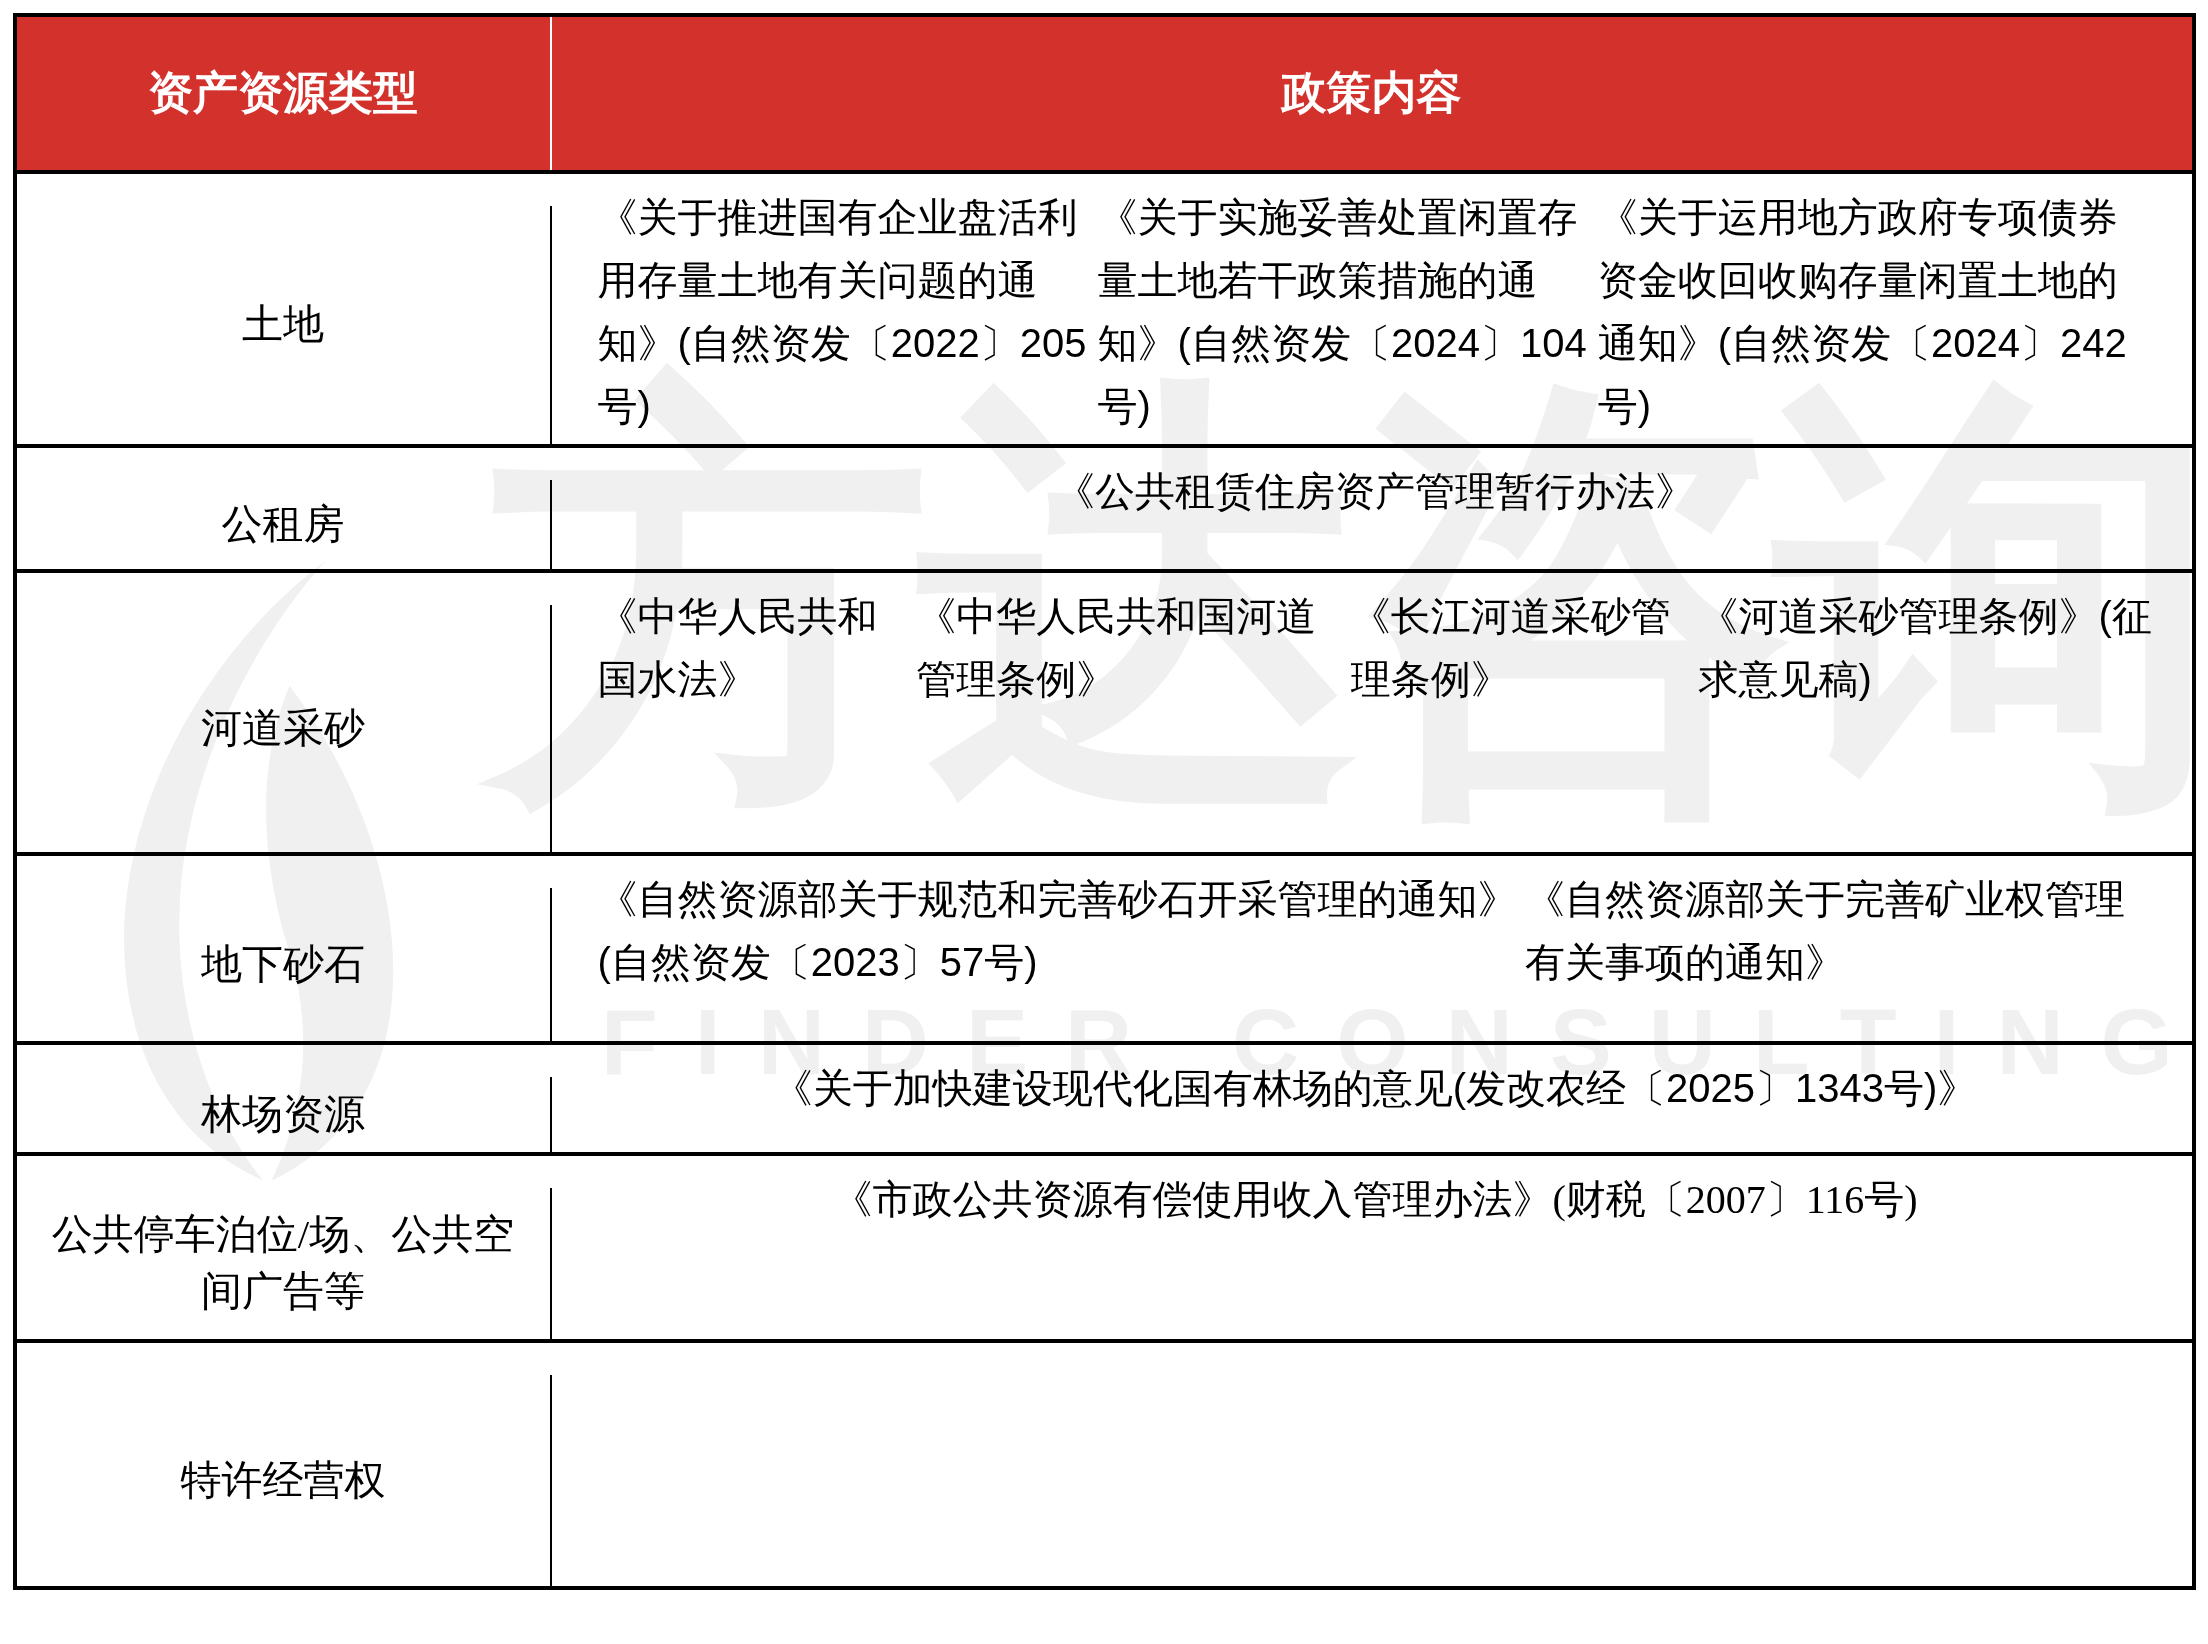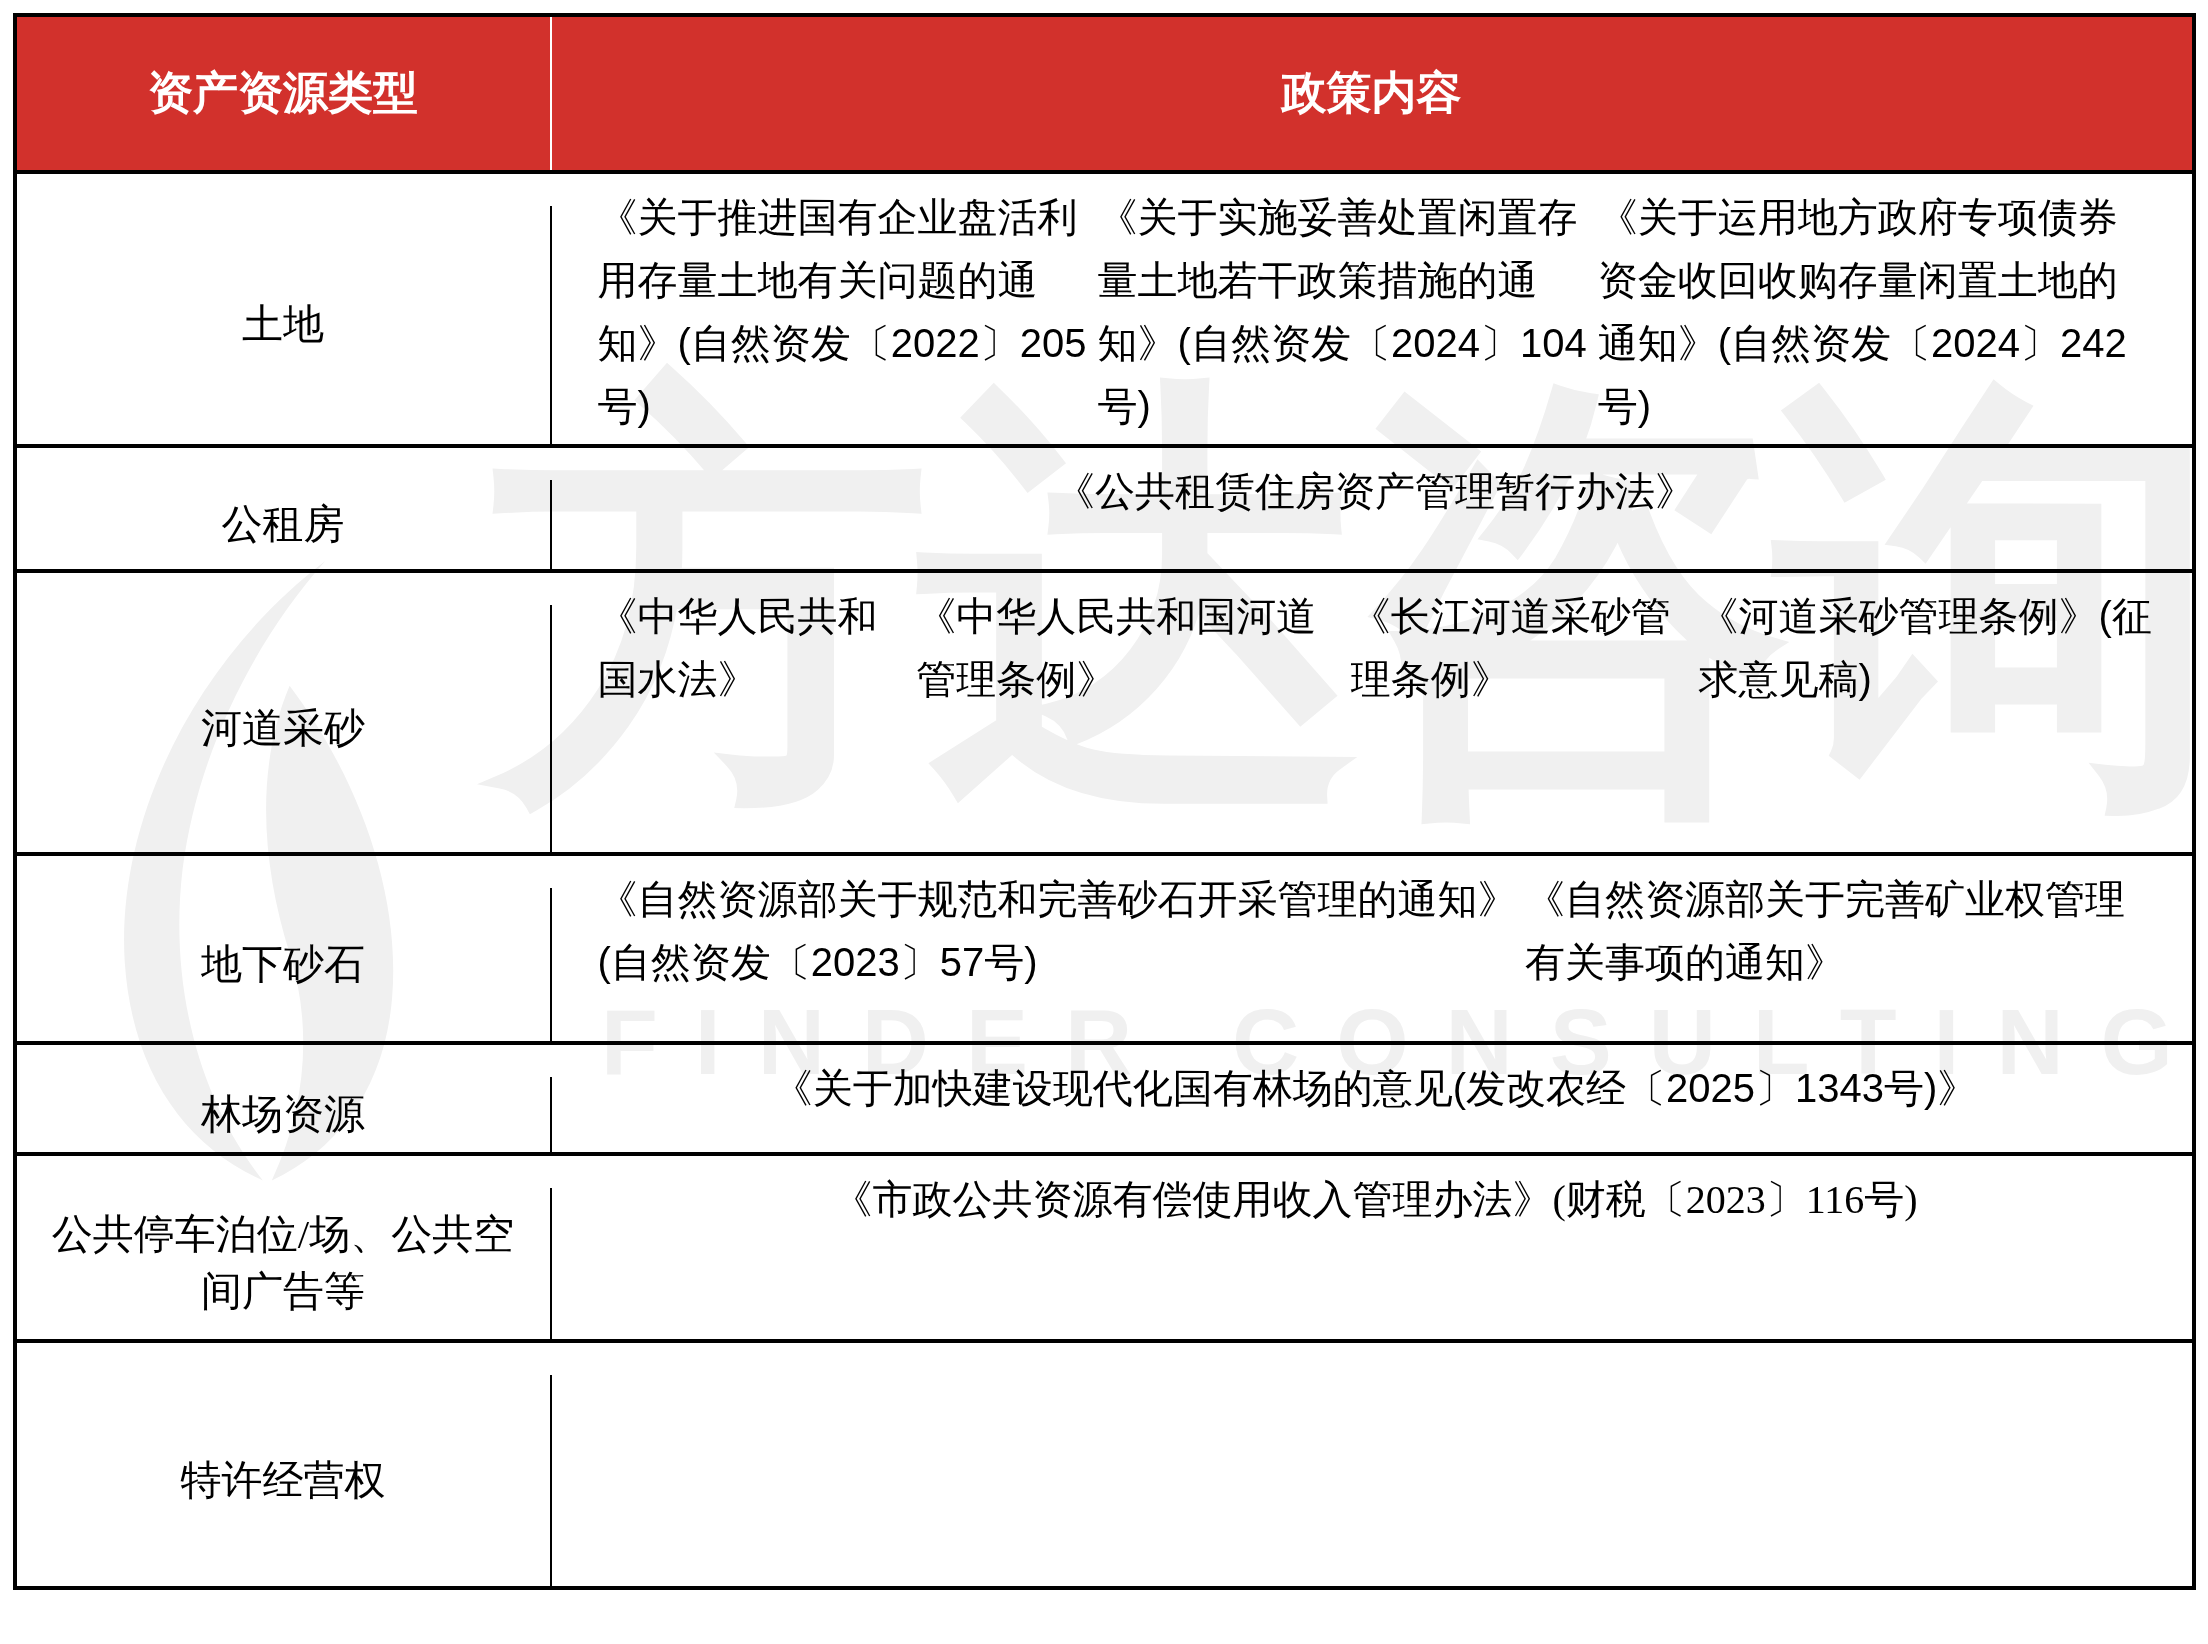--- a/index.html
+++ b/index.html
@@ -164,21 +164,21 @@
         </div>
         <div class="row" style="height: 111px;">
           <div class="type-cell">林场资源</div>
           <div class="policy-cell">
             <div class="policy-line">《关于加快建设现代化国有林场的意见(发改农经〔2025〕1343号)》</div>
           </div>
         </div>
         <div class="row" style="height: 187px; font-family: Liberation Serif, serif;">
           <div class="type-cell">公共停车泊位/场、公共空间广告等</div>
           <div class="policy-cell">
-            <div class="policy-line">《市政公共资源有偿使用收入管理办法》(财税〔2023〕116号)</div>
+            <div class="policy-line">《市政公共资源有偿使用收入管理办法》(财税〔2007〕116号)</div>
           </div>
         </div>
         <div class="row" style="height: 247px;">
           <div class="type-cell">特许经营权</div>
         </div>
       </div>
   </div>
 
 </div>
 

